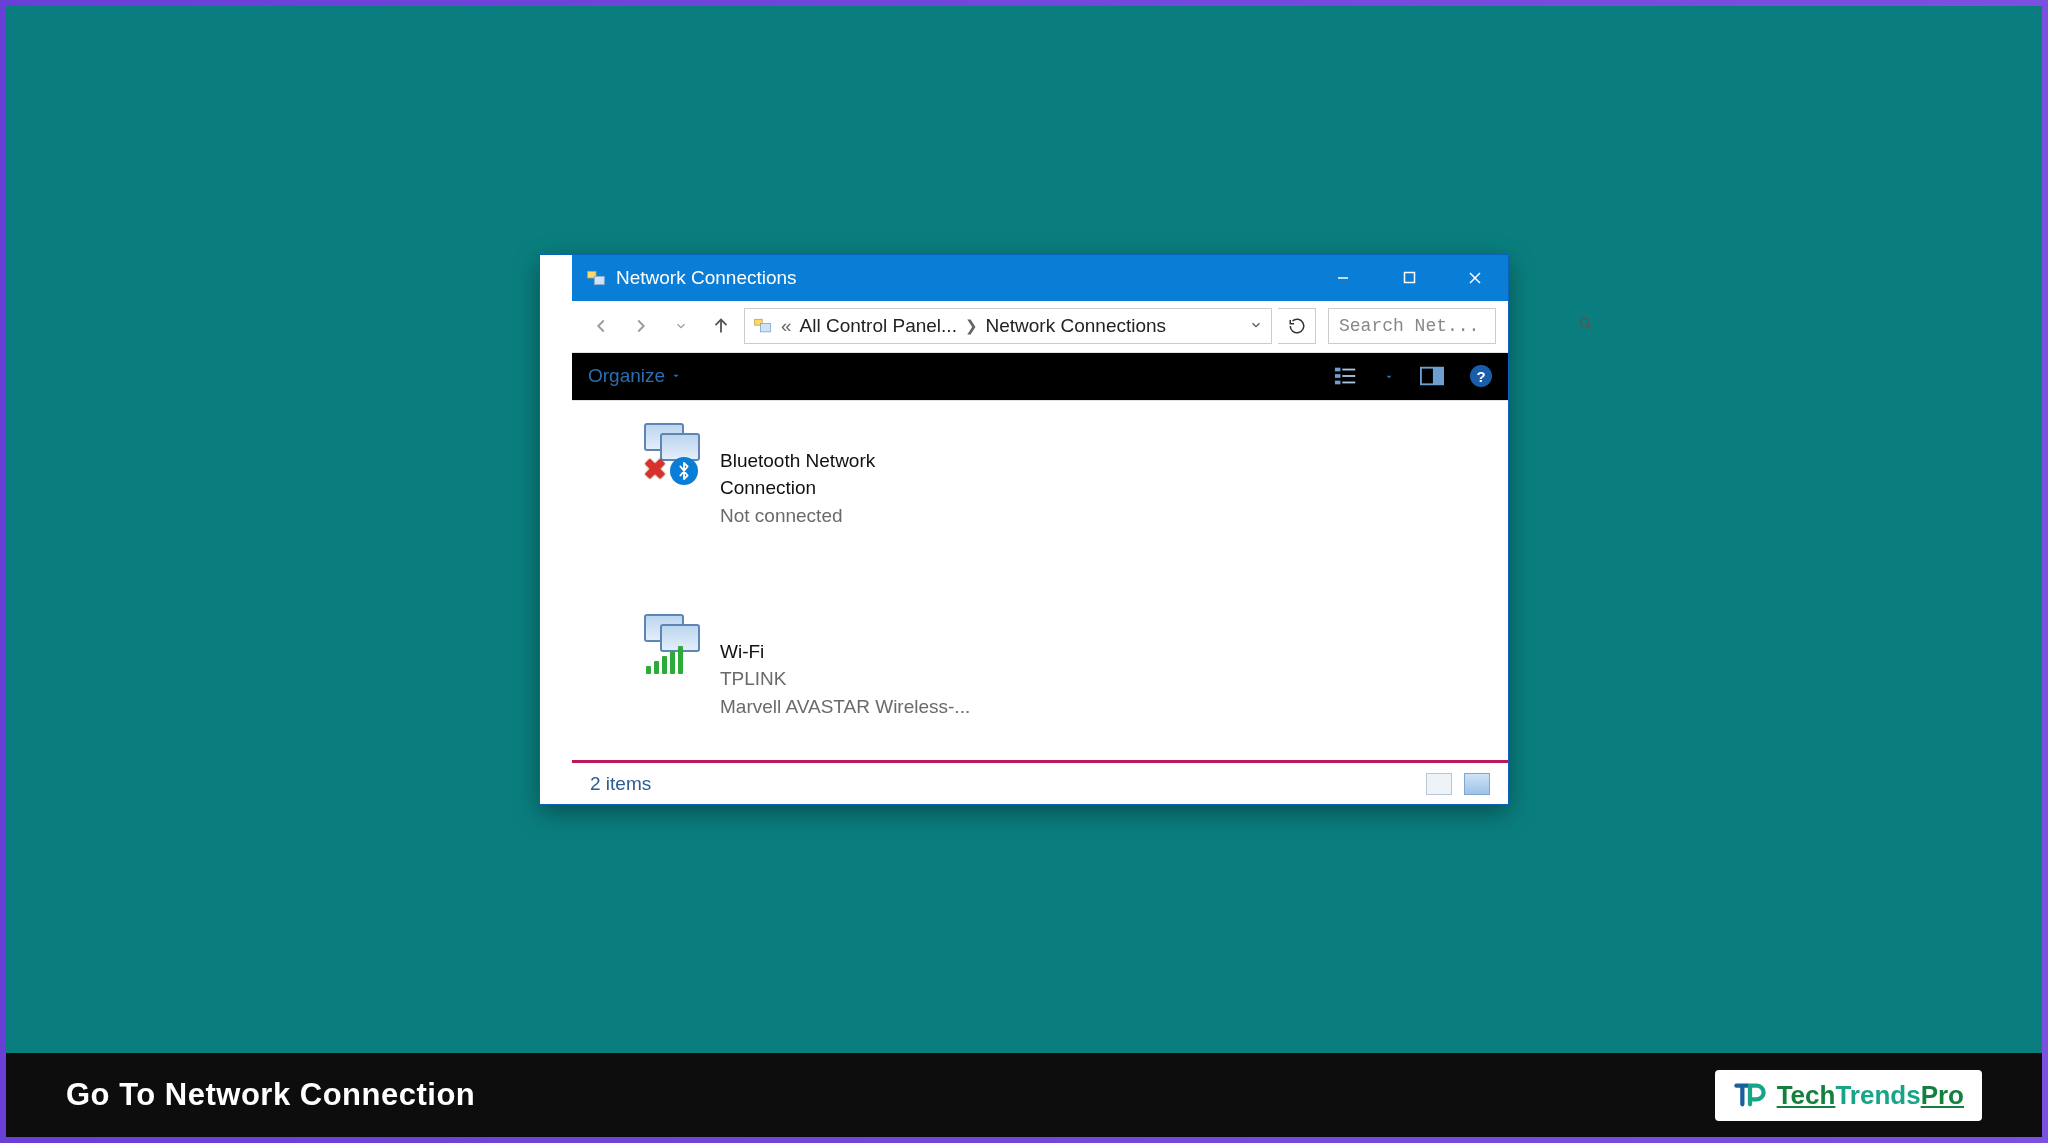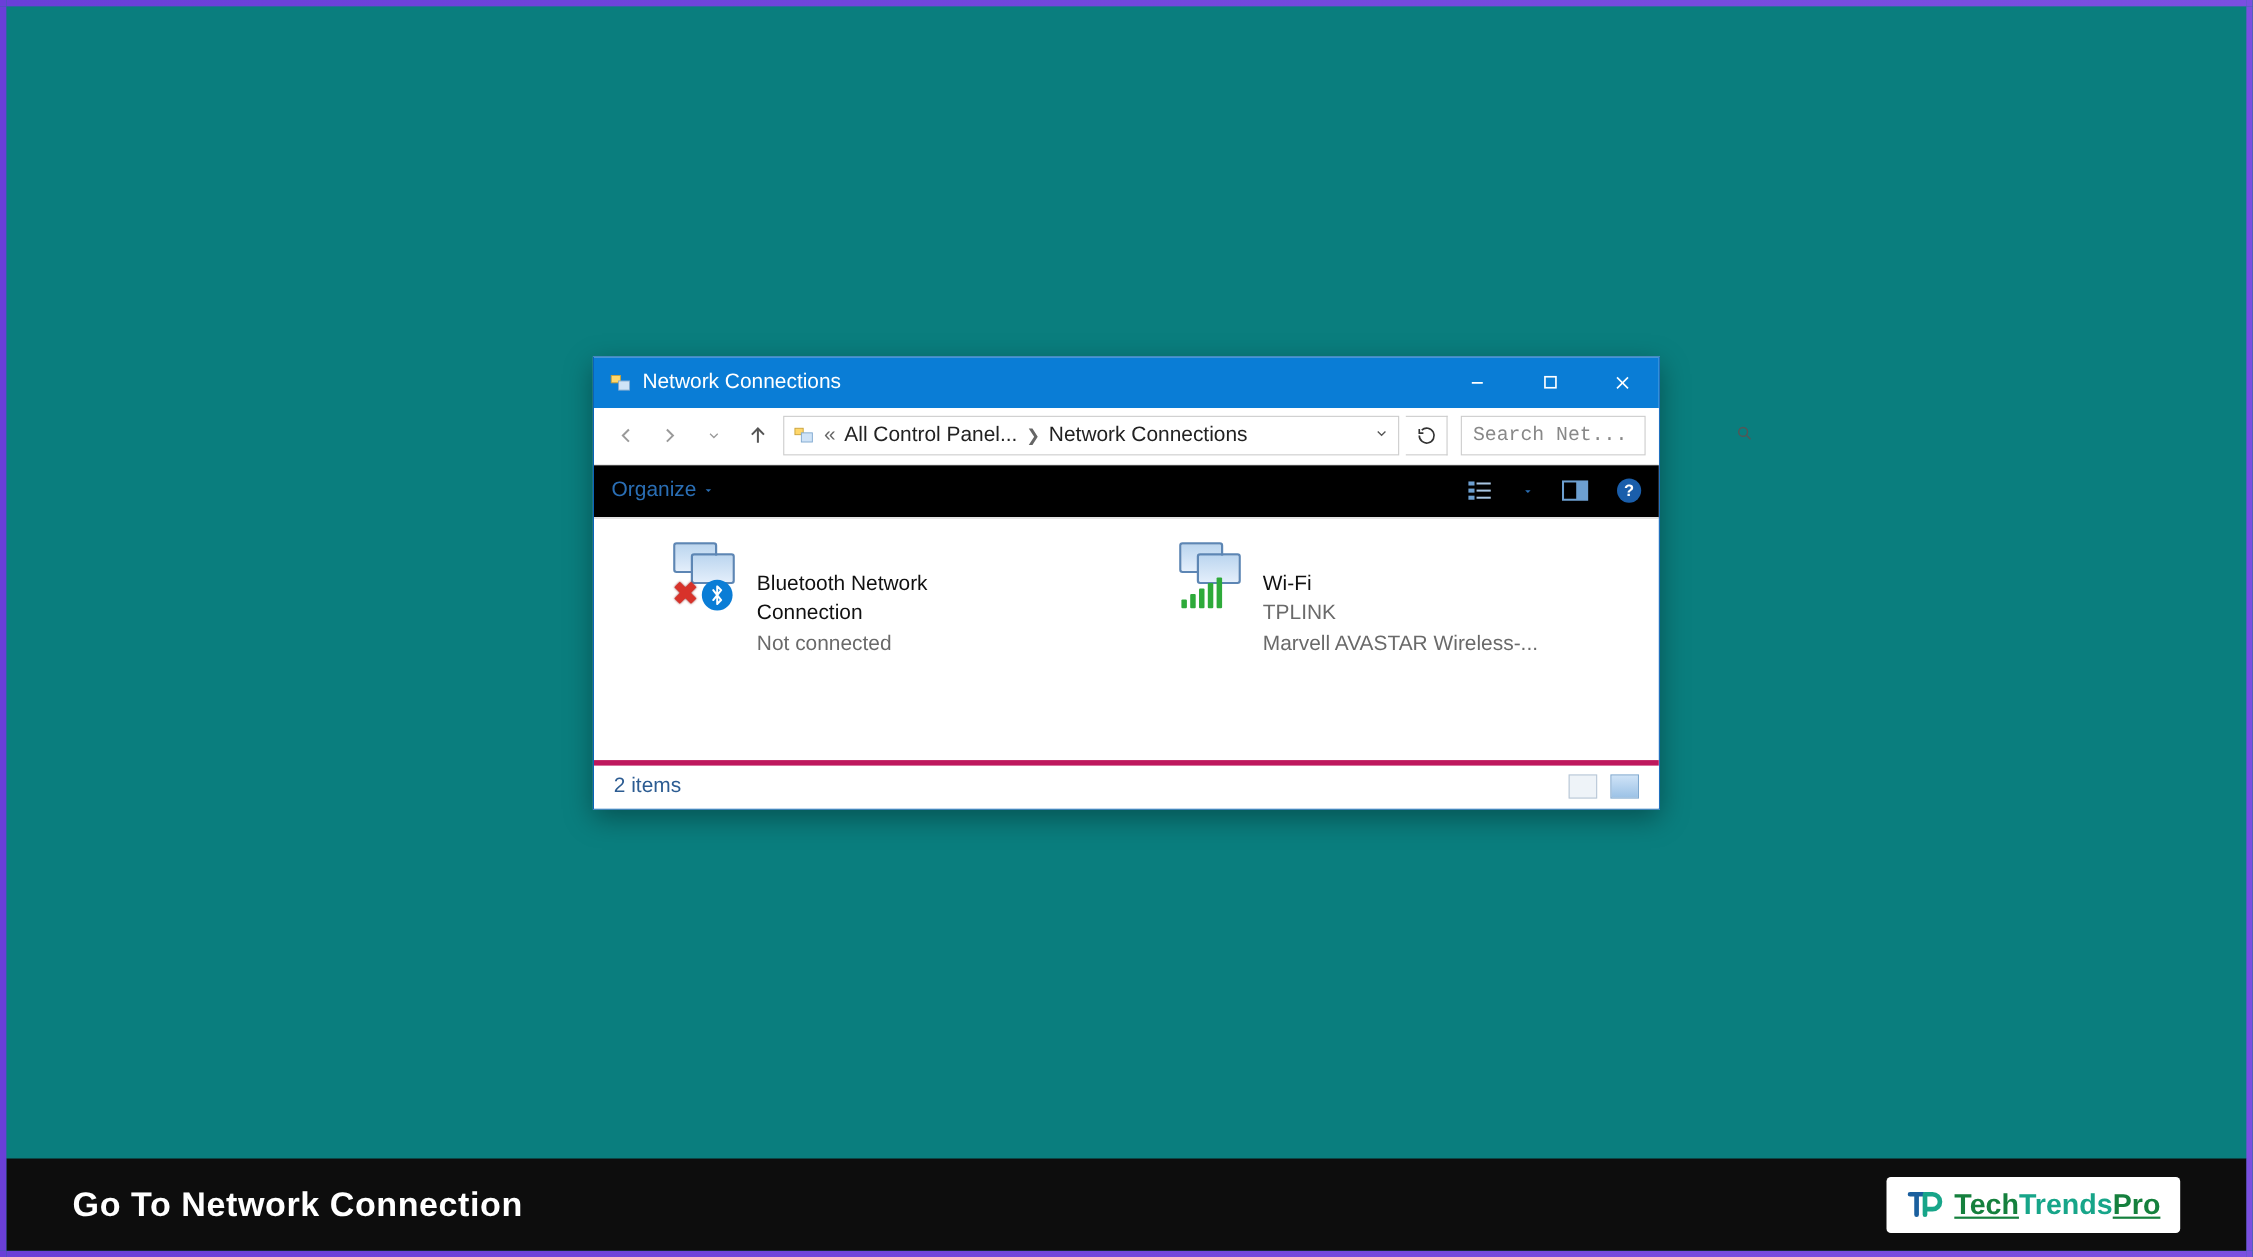--- a/index.html
+++ b/index.html
@@ -69,20 +69,21 @@
   
   .win {
     width: 970px;
     background: #fff;
     box-shadow: 0 8px 24px rgba(0,0,0,0.35);
     border: 1px solid #0a63b8;
     display: flex;
     flex-direction: column;
     font-size: 18px;
     color: #222;
+    padding-left: 32px;
   }
   .titlebar {
     height: 46px;
     background: #0a7dd6;
     display: flex;
     align-items: center;
     color: #fff;
     font-size: 19px;
   }
   .titlebar .title-left { display:flex; align-items:center; gap:10px; padding-left:14px; flex:1;}
@@ -214,21 +215,21 @@
   .signal-bars span:nth-child(3){height:18px;}
   .signal-bars span:nth-child(4){height:23px;}
   .signal-bars span:nth-child(5){height:28px;}
   .conn-text { font-size:19px; line-height:1.45;margin-top:28px; }
   .conn-text .name { color:#111; }
   .conn-text .sub  { color:#6a6a6a; }
 
   
   .statusbar {
     height: 44px;
-    border-top:5px solid #be185d;
+    border-top:3px solid #be185d;
     display:flex;
     align-items:center;
     padding: 0 18px;
     font-size:19px;
     color:#2c5c92;
     background:#fff;
   }
   .statusbar .view-icons { margin-left:auto; display:flex; gap:12px; }
   .view-icons .vi { width:26px; height:22px; border:1px solid #b8c7d6; background:#eef3f8; }
   .view-icons .vi.tiles { background: linear-gradient(#cfe3f7,#9cc2e6); border-color:#7fa8cf;}

